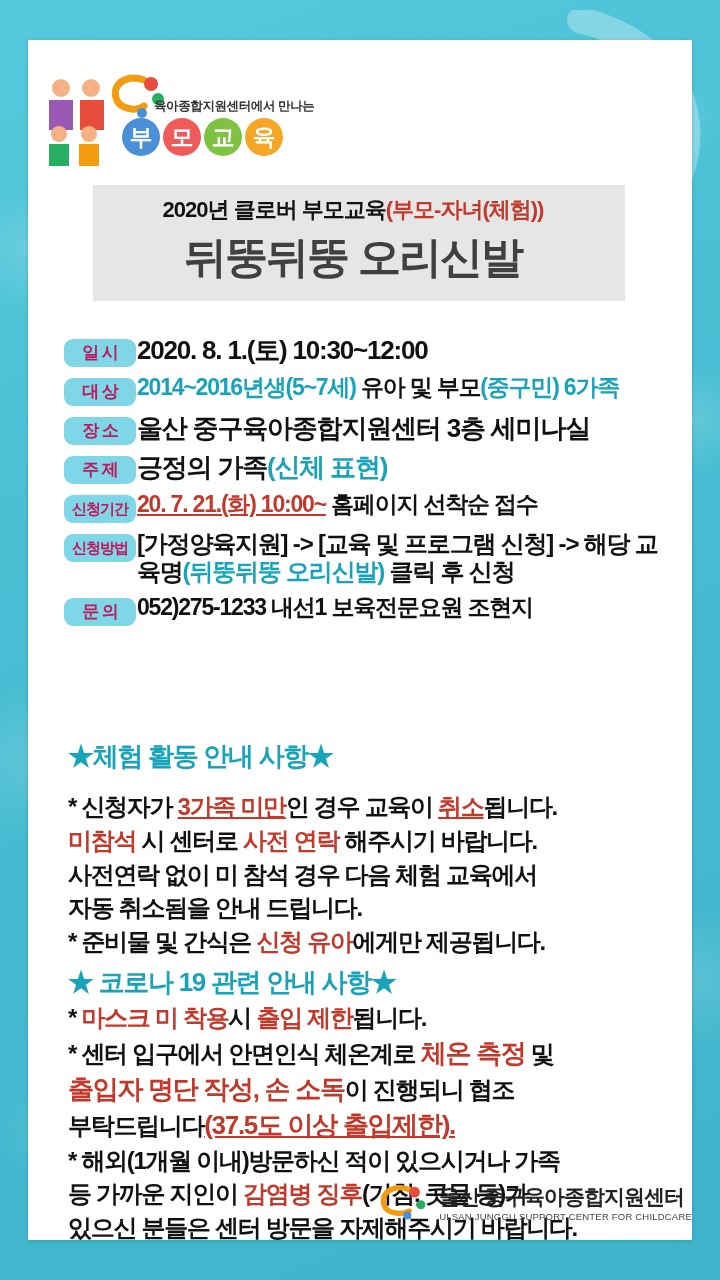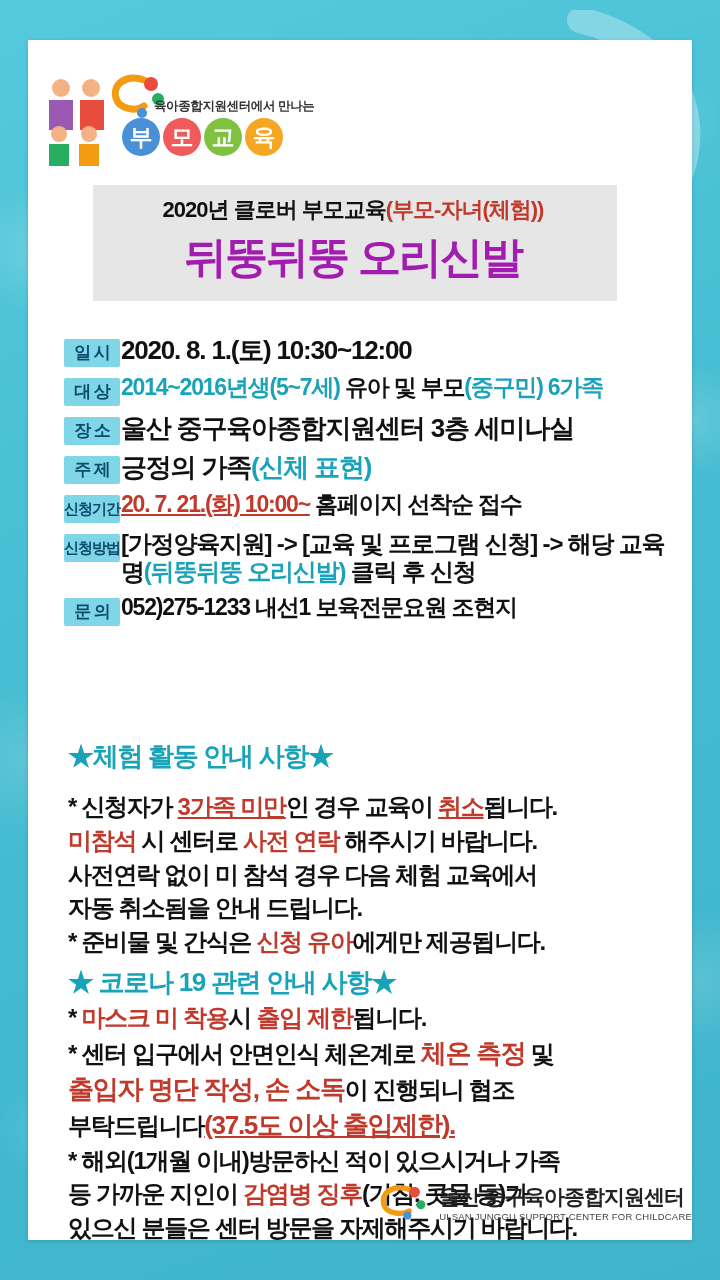--- a/index.html
+++ b/index.html
@@ -102,60 +102,60 @@
   .bw2 { background: #ef5a5a; }
   .bw3 { background: #7fc241; }
   .bw4 { background: #f5a623; }
 
   
   .title-banner {
     position: absolute;
     left: 65px;
     top: 145px;
     width: 520px;
-    padding: 10px 4px 14px 0;
+    padding: 10px 12px 14px 0;
     background: #e6e6e6;
     text-align: center;
   }
   .title-small {
     font-size: 22px;
     font-weight: bold;
     color: #111;
     letter-spacing: -1px;
   }
   .title-small .accent { color: #c0392b; }
   .title-big {
     margin-top: 4px;
     font-size: 43px;
     font-weight: bold;
-    color: #a21caf;
+    color: #404040;
     letter-spacing: -2px;
   }
 
   
   .info {
     position: absolute;
     left: 36px;
     top: 295px;
     width: 610px;
   }
   .row {
     display: flex;
     align-items: flex-start;
     margin-bottom: 7px;
   }
   .tag {
     flex: 0 0 auto;
-    width: 56px;
+    width: 72px;
     height: 28px;
     line-height: 28px;
     text-align: center;
-    border-radius: 2px;
+    border-radius: 9px;
     background: #7fd6e6;
-    color: #0c4a6e;
+    color: #be185d;
     font-size: 17px;
     font-weight: bold;
     letter-spacing: -1px;
     margin-top: 4px;
   }
   .tag.small { font-size: 15px; letter-spacing: -1px; }
   .val {
     flex: 1 1 auto;
     padding-left: 1px;
     font-size: 26px;

